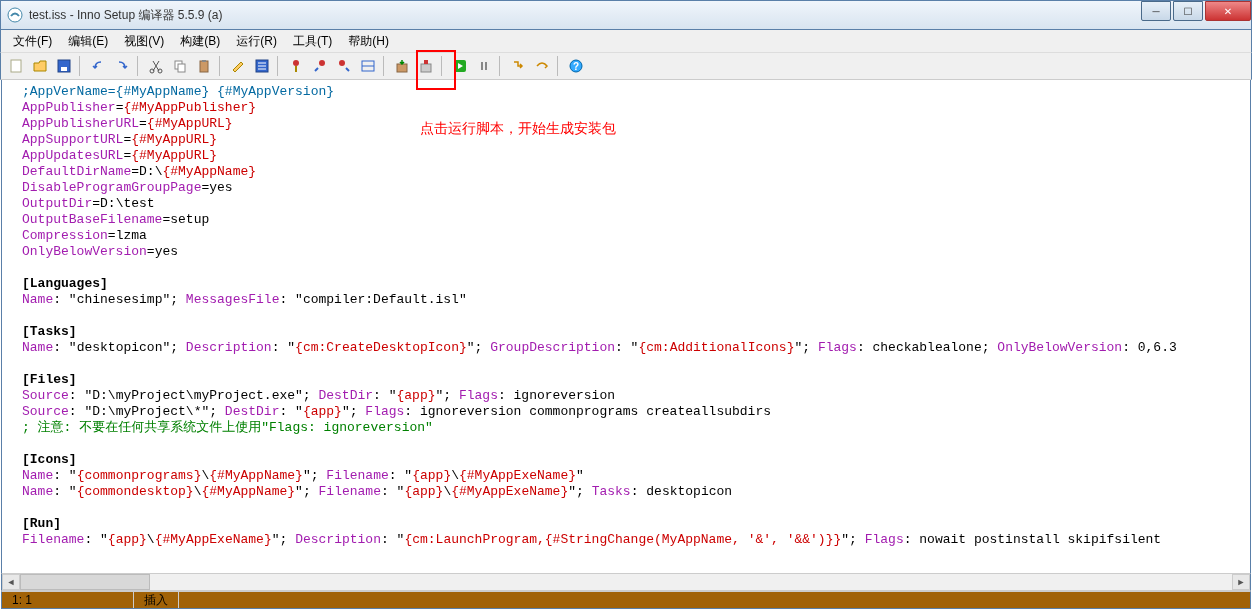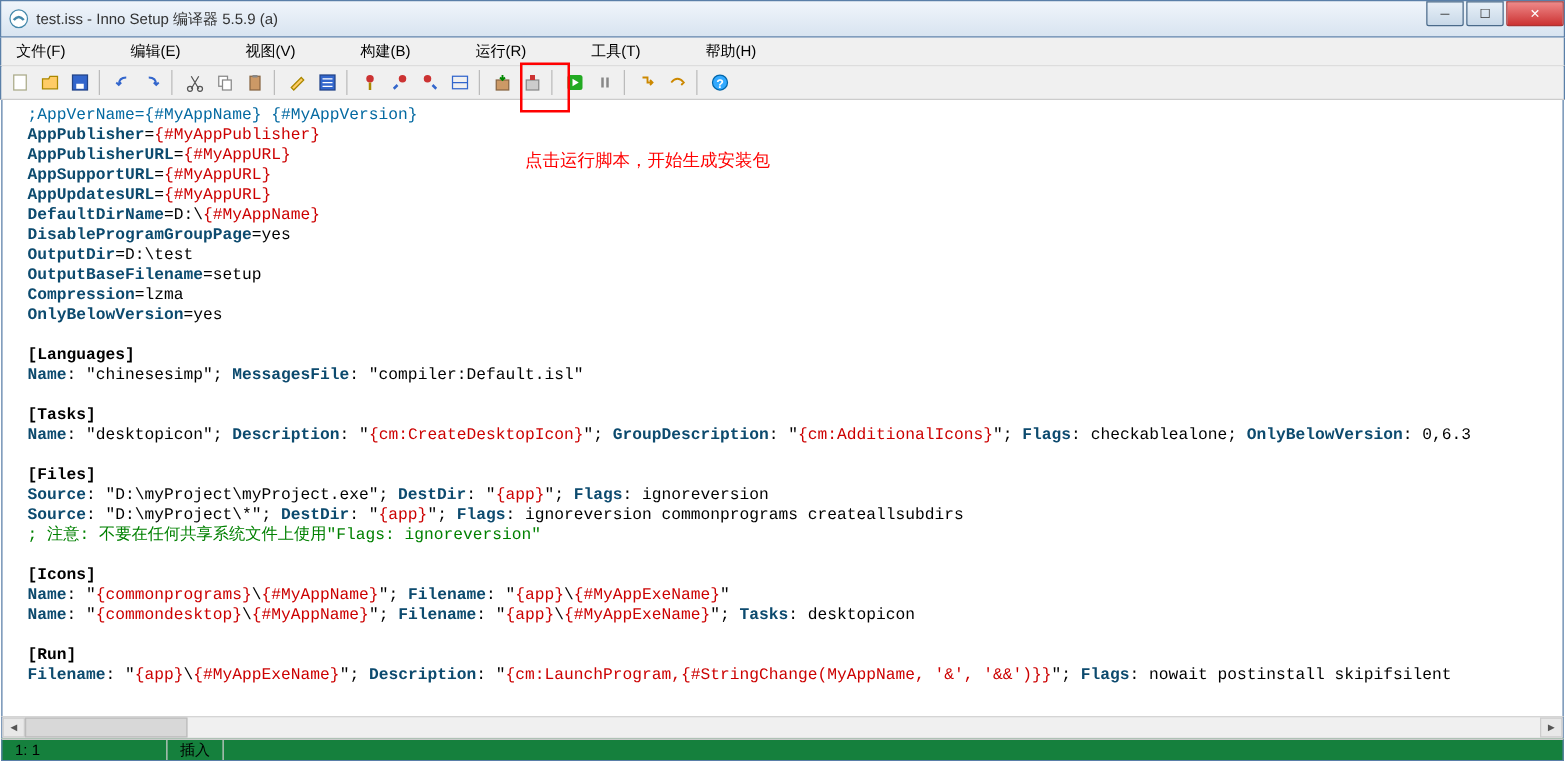--- a/index.html
+++ b/index.html
@@ -3,39 +3,39 @@
 <meta charset="utf-8">
 <style>
 * { margin: 0; padding: 0; box-sizing: border-box; }
 body { font-family: "Microsoft YaHei", Tahoma, sans-serif; font-size: 12px; background: #fff; overflow: hidden; width: 1252px; height: 609px; position: relative; }
 .titlebar { height: 30px; background: linear-gradient(#f0f5fb, #d8e4f0); border: 1px solid #5a7fa8; display: flex; align-items: center; padding-left: 6px; position: relative; }
 .titlebar .appicon { width: 16px; height: 16px; margin-right: 6px; }
 .titlebar .title { color: #333; font-size: 12px; }
 .winbtns { position: absolute; right: 0; top: 0; display: flex; }
 .winbtn { width: 30px; height: 20px; border: 1px solid #4a6a8a; background: linear-gradient(#e8f0f8, #c8d8e8); margin-left: 2px; display: flex; align-items: center; justify-content: center; font-size: 10px; color: #333; border-radius: 0 0 2px 2px; }
 .winbtn.close { background: linear-gradient(#e88, #c33); color: #fff; width: 46px; border-color: #a33; }
-.menubar { height: 22px; background: #f0f0f0; display: flex; align-items: center; padding-left: 4px; border-left: 1px solid #5a7fa8; border-right: 1px solid #5a7fa8; gap: 36px; }
+.menubar { height: 22px; background: #f0f0f0; display: flex; align-items: center; padding-left: 4px; border-left: 1px solid #5a7fa8; border-right: 1px solid #5a7fa8; }
 .menuitem { padding: 2px 8px; cursor: default; font-size: 12px; }
 .toolbar { height: 28px; background: #f0f0f0; border-top: 1px solid #ddd; border-bottom: 1px solid #ccc; border-left: 1px solid #5a7fa8; border-right: 1px solid #5a7fa8; display: flex; align-items: center; padding-left: 4px; gap: 2px; }
 .tbtn { width: 22px; height: 22px; display: flex; align-items: center; justify-content: center; border: 1px solid transparent; }
 .tsep { width: 4px; height: 20px; border-left: 1px solid #bbb; margin: 0 2px; }
 .editor { position: absolute; top: 80px; left: 1px; right: 1px; bottom: 36px; border-left: 1px solid #5a7fa8; border-right: 1px solid #5a7fa8; overflow: hidden; background: #fff; }
 .code { font-family: "Courier New", monospace; font-size: 13px; line-height: 16px; white-space: pre; padding: 4px 20px; }
 .c-comment { color: #0369a1; }
-.c-blue { color: #0c4a6e; font-weight: bold; }
+.c-blue { color: #a21caf; }
 .c-red { color: #cc0000; }
 .c-section { color: #000; font-weight: bold; }
 .c-green { color: #008000; }
 .annotation-box { position: absolute; border: 2px solid #ff0000; width: 40px; height: 40px; top: 50px; left: 416px; z-index: 10; pointer-events: none; }
 .annotation-text { position: absolute; color: #ff0000; font-size: 14px; top: 120px; left: 420px; z-index: 10; pointer-events: none; font-family: "Microsoft YaHei", sans-serif; }
 .hscroll { position: absolute; bottom: 18px; left: 1px; right: 1px; height: 18px; background: #f0f0f0; border: 1px solid #ccc; border-left: 1px solid #5a7fa8; border-right: 1px solid #5a7fa8; display: flex; }
 .hscroll .arr { width: 18px; height: 16px; background: #e8e8e8; border: 1px solid #ccc; display:flex; align-items:center; justify-content:center; font-size:9px; color:#555;}
 .hscroll .track { flex: 1; position: relative; background: #f0f0f0; }
 .hscroll .thumb { position: absolute; left: 0; top: 0; width: 130px; height: 100%; background: #d8d8d8; border: 1px solid #bbb; }
-.statusbar { position: absolute; bottom: 0; left: 1px; right: 1px; height: 18px; background: #15803d; border-top: 1px solid #ccc; border-left: 1px solid #5a7fa8; border-right: 1px solid #5a7fa8; border-bottom: 1px solid #5a7fa8; display: flex; align-items: center; font-size: 12px; }
+.statusbar { position: absolute; bottom: 0; left: 1px; right: 1px; height: 18px; background: #a16207; border-top: 1px solid #ccc; border-left: 1px solid #5a7fa8; border-right: 1px solid #5a7fa8; border-bottom: 1px solid #5a7fa8; display: flex; align-items: center; font-size: 12px; }
 .statusbar .cell { padding: 0 10px; border-right: 1px solid #ccc; height: 100%; display: flex; align-items: center; }
 .statusbar .cell.first { width: 132px; }
 svg { display: block; }
 </style>
 </head>
 <body>
 
 <div class="titlebar">
   <span class="appicon">
     <svg width="16" height="16" viewBox="0 0 16 16">

